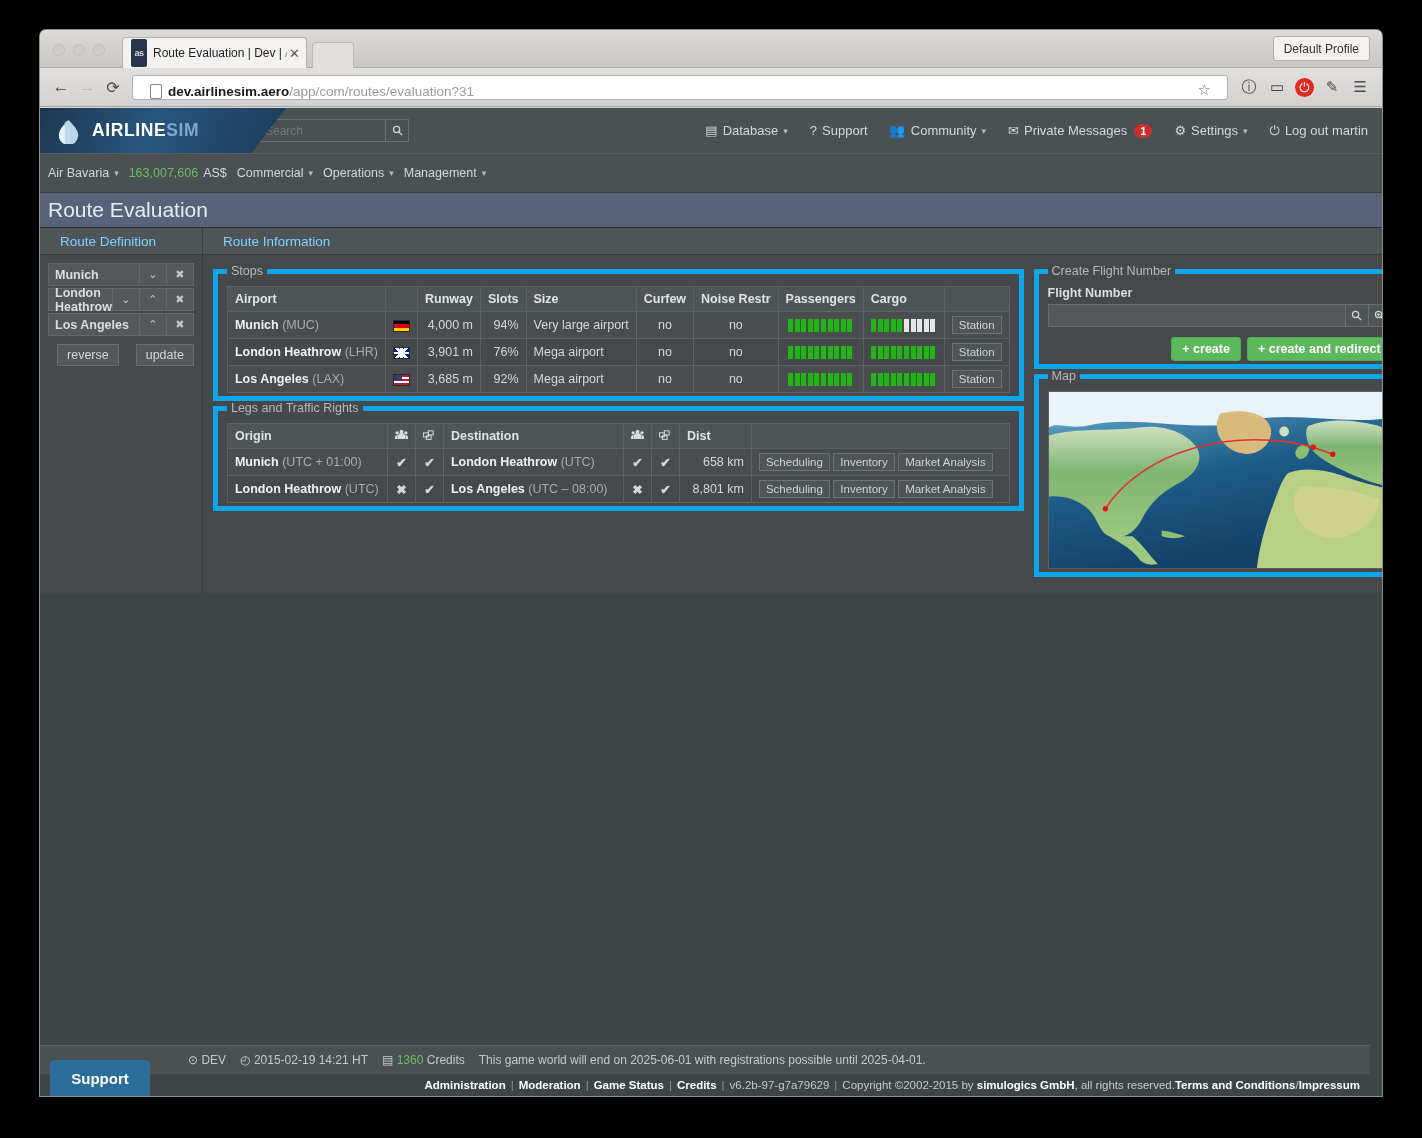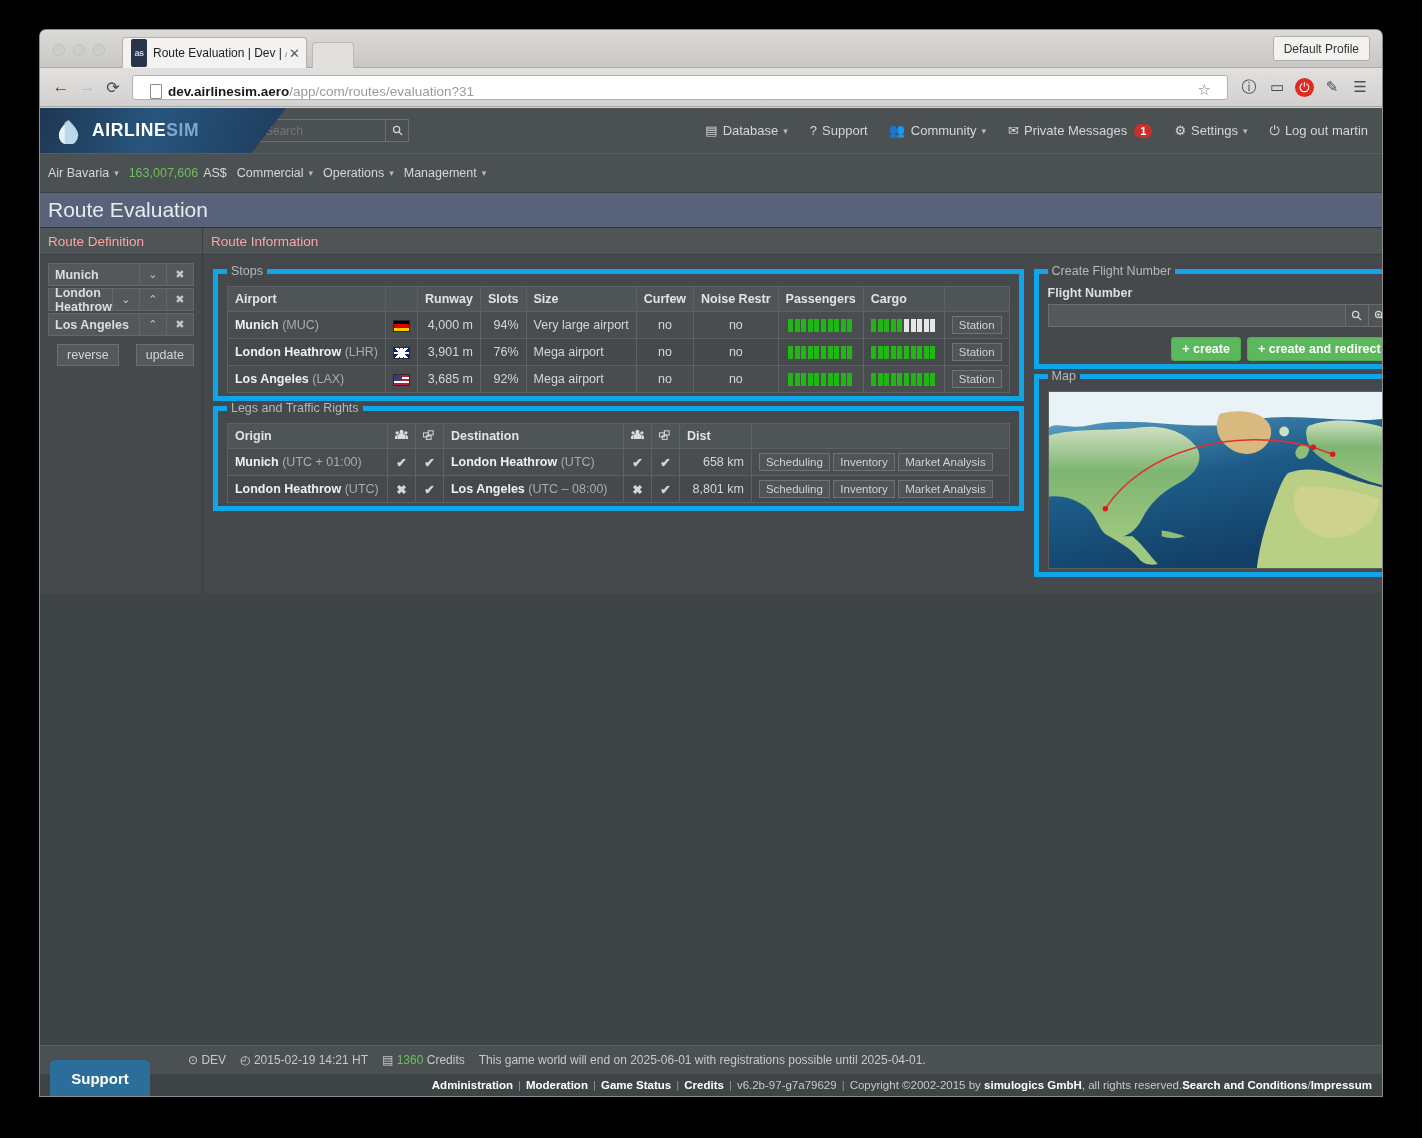--- a/index.html
+++ b/index.html
@@ -116,22 +116,22 @@
 
   
   #pagetitle { height: 35px; background: #58637a; display: flex; align-items: center;
     padding-left: 8px; color: #e7ebf2; font-size: 21px; border-bottom: 1px solid #2f3336; }
 
   
   #cols { display: flex; align-items: stretch; height: 365px; }
   #leftcol { width: 225px; background: #45494c; border-right: 1px solid #3a3e41; }
   #rightcol { flex: 1; background: #45494c; }
   .colhead { height: 27px; background: #4f5457; border-bottom: 1px solid #3a3e41;
-    display: flex; align-items: center; padding-left: 8px;
-    color: #fca5a5; font-size: 13.5px; }
+    display: flex; align-items: center; padding-left: 20px;
+    color: #7dd3fc; font-size: 13.5px; }
   #leftbody { padding: 8px; }
   #rightbody { padding: 9px 10px 10px 10px; display: flex; gap: 10px; align-items: flex-start; }
 
   
   .routerow { display: flex; height: 23px; margin-bottom: 2px; }
   .route-name { flex: 1; background: #54585b; border: 1px solid #62676a;
     display: flex; align-items: center; padding-left: 6px;
     color: #dcdcdc; font-size: 12.5px; font-weight: bold; }
   .route-btn { width: 27px; background: #54585b; border: 1px solid #62676a;
     border-left: none; display: flex; align-items: center; justify-content: center;
@@ -193,21 +193,21 @@
   #fninput { flex: 1; height: 23px; background: #54585b; border: 1px solid #6a6e71;
     color: #ddd; padding: 0 6px; font-family: inherit; font-size: 12.5px; outline: none; }
   .fnbtn { width: 23px; height: 23px; background: #4f5457; border: 1px solid #6a6e71;
     border-left: none; color: #cfd3d6; font-size: 11px;
     display: flex; align-items: center; justify-content: center; }
   #createrow { display: flex; justify-content: flex-end; gap: 6px; margin-top: 10px; }
   .greenbtn { background: #5cb85c; border: 1px solid #4cae4c; color: #fff; font-weight: bold;
     font-size: 12.5px; padding: 4px 10px; font-family: inherit; border-radius: 3px; }
 
   
-  #footer { position: absolute; left: 0; right: 0; bottom: 0; margin-top: 24px; }
+  #footer { position: absolute; left: 0; right: 12px; bottom: 0; margin-top: 24px; }
   #footline1 { height: 29px; background: #4b5053; border-top: 1px solid #5a5f62;
     display: flex; align-items: center; padding-left: 148px; gap: 14px;
     color: #c8c8c8; font-size: 12px; }
   #footline2 { height: 22px; background: #3f4447; display: flex; align-items: center;
     justify-content: flex-end; padding-right: 10px; color: #c8c8c8; font-size: 11.5px; }
   #footline2 b { color: #fff; }
   #footline2 .sep { color: #8d9194; margin: 0 5px; }
   #support-btn { position: absolute; left: 10px; bottom: 0; width: 100px; height: 36px;
     background: #2a6e99; color: #fff; font-size: 15px; font-weight: bold;
     border-radius: 5px 5px 0 0; display: flex; align-items: center; justify-content: center; }
@@ -587,21 +587,21 @@
           <span class="sep">|</span>
         <b>Moderation</b>
           <span class="sep">|</span>
         <b>Game Status</b>
           <span class="sep">|</span>
         <b>Credits</b>
           <span class="sep">|</span>
         <span>v6.2b-97-g7a79629</span>
           <span class="sep">|</span>
         <span><span>Copyright ©2002-2015 by </span><b>simulogics GmbH</b><span>, all rights reserved. </span></span>
-        <b>Search and Conditions</b>
+        <b>Terms and Conditions</b>
           <span> / </span>
           <b>Impressum</b>
       </div>
       <div id="support-btn">Support</div>
     </div>
 
   </div>
 </div>
 
 </body></html>

